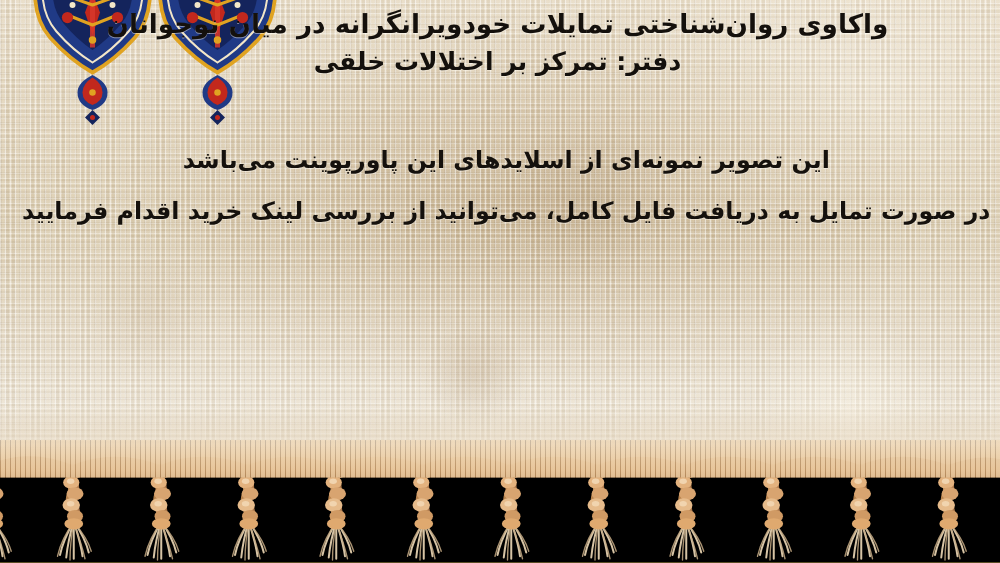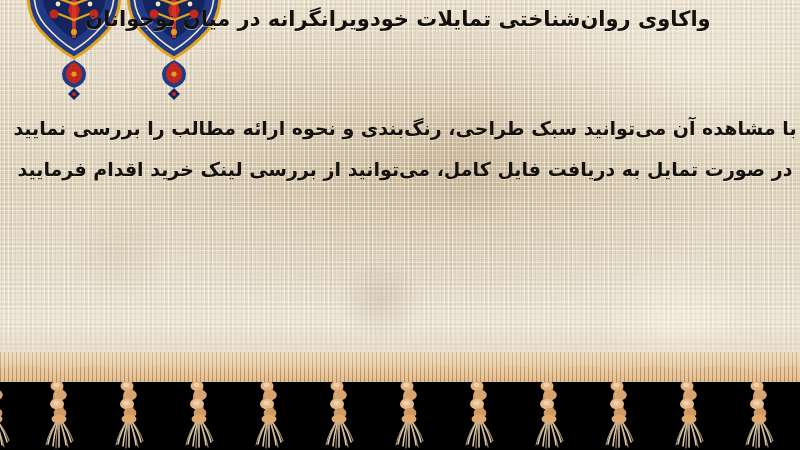--- a/index.html
+++ b/index.html
@@ -264,24 +264,25 @@
       <circle cx="52" cy="112" r="2.6" fill="#e0a321"></circle>
       <path d="M52 126 L46 132 L52 138 L58 132 Z" fill="#14245c"></path>
       <circle cx="52" cy="132" r="2" fill="#c2281d"></circle>
     </g>
   </svg>
 
   <div class="text-layer">
 
     <div class="title-block">
       <div class="title-line">واکاوی روان‌شناختی تمایلات خودویرانگرانه در میان نوجوانان</div>
+      <div class="title-line sub">دفتر: تمرکز بر اختلالات خلقی</div>
     </div>
 
     <div class="body-block">
-      <div class="body-line">با مشاهده آن می‌توانید سبک طراحی، رنگ‌بندی و نحوه ارائه مطالب را بررسی نمایید</div>
+      <div class="body-line">این تصویر نمونه‌ای از اسلایدهای این پاورپوینت می‌باشد</div>
       <div class="body-line">در صورت تمایل به دریافت فایل کامل، می‌توانید از بررسی لینک خرید اقدام فرمایید</div>
     </div>
 
   </div>
 
   <div class="black-band"></div>
 
   <div class="fringe-layer">
     <div class="selvedge"></div>
     <svg width="800" height="98" viewBox="0 0 800 98" aria-hidden="true">

